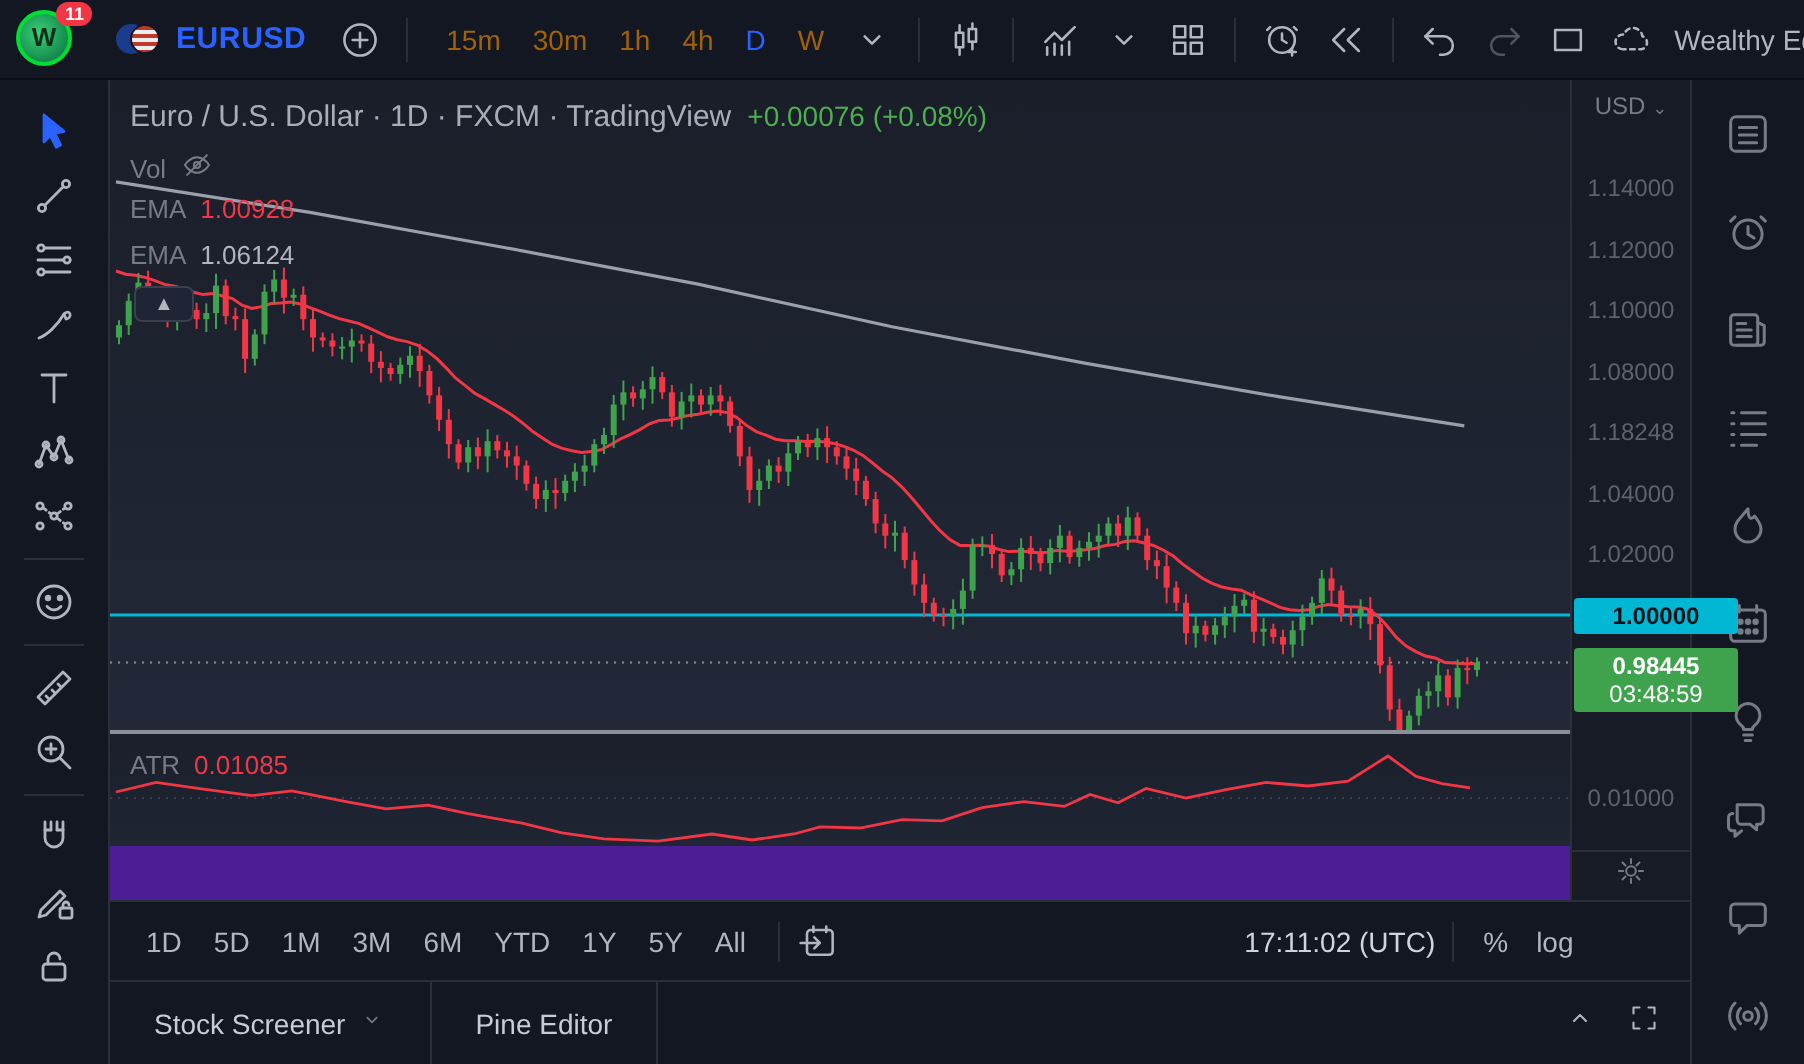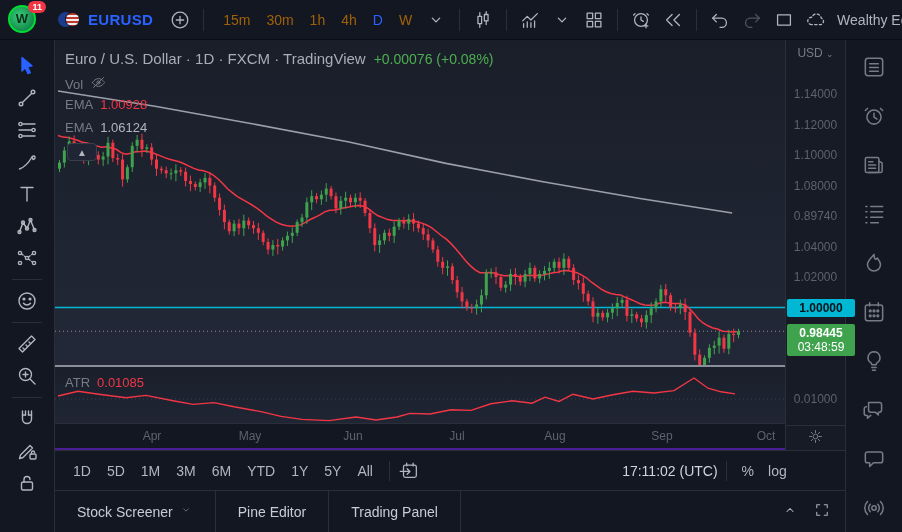--- a/index.html
+++ b/index.html
@@ -51,21 +51,21 @@
   .atr-pane { position:relative; height:56px; background:linear-gradient(#1a1f2b,#202534); overflow:hidden; }
   .time-axis { position:relative; height:25px; background:#131722; border-top:1px solid #2a2e39; }
   .time-axis .month { position:absolute; top:5px; transform:translateX(-50%);
     color:#5c626e; font-size:12px; }
 
   .price-axis { position:relative; width:60px; flex:0 0 60px; background:#161b26;
     border-left:1px solid #2a2e39; }
   .usd-head { position:absolute; top:6px; left:0; width:100%; text-align:center;
     color:#787b86; font-size:12px; }
   .ptick { position:absolute; left:0; width:100%; text-align:center; color:#5c626e; font-size:12px; }
-  .axis-label { position:absolute; left:1px; width:68px; text-align:center; font-size:12px;
+  .axis-label { position:absolute; left:1px; width:82px; text-align:center; font-size:12px;
     border-radius:2px; }
   .axis-label.cyan { background:#00b8d4; color:#04121a; padding:2px 0; font-weight:bold; }
   .axis-label.green { background:#3fa34d; color:#fff; padding:2px 0; line-height:14px; }
   .axis-label.green .v { font-weight:bold; }
   .axis-corner { position:absolute; left:0; bottom:0; width:100%; height:25px;
     border-top:1px solid #2a2e39; display:flex; align-items:center; justify-content:center; color:#787b86; }
   .axis-corner svg { width:17px; height:17px; }
 
   
   .legend-title { position:absolute; left:10px; top:10px; font-size:15px; color:#a8adb8; z-index:5; }
@@ -622,41 +622,32 @@
           <div class="atr-pane">
             <svg id="atr-svg" width="730" height="58" viewBox="0 0 730 58" preserveAspectRatio="none">
                 <line x1="0" y1="32" x2="730" y2="32" stroke="#3a3f4d" stroke-width="1" stroke-dasharray="1 3"></line>
                 <polyline points="3,29.0 23,24.2 44,27.2 71,30.8 91,28.4 118,33.8 138,37.4 159,35.6 179,39.8 206,44.6 226,49.4 247,52.4 274,53.6 301,50.0 321,53.0 342,50.0 355,46.4 375,47.0 396,42.8 416,43.4 436,36.8 457,33.8 477,36.2 490,30.2 504,34.4 518,27.2 538,32.0 558,27.8 578,24.2 599,26.0 619,23.6 639,11.0 653,21.2 666,24.8 680,26.9" fill="none" stroke="#f23645" stroke-width="1.4"></polyline>
               </svg>
             <div class="legend-row" style="top:8px;">
               <span>ATR</span>
               <span class="val-red">0.01085</span>
             </div>
           </div>
-          <div class="time-axis" id="time-axis">
-              <div class="month" style="left: 97px;">Apr</div>
-              <div class="month" style="left: 195px;">May</div>
-              <div class="month" style="left: 298px;">Jun</div>
-              <div class="month" style="left: 402px;">Jul</div>
-              <div class="month" style="left: 500px;">Aug</div>
-              <div class="month" style="left: 607px;">Sep</div>
-              <div class="month" style="left: 711px;">Oct</div>
-            </div>
         </div>
 
         <div class="price-axis">
           <div class="usd-head">
             <span>USD</span> <span style="font-size:9px;">⌄</span>
           </div>
           <div id="price-ticks">
               <div class="ptick" style="top: 47px;">1.14000</div>
               <div class="ptick" style="top: 77.5px;">1.12000</div>
               <div class="ptick" style="top: 108px;">1.10000</div>
               <div class="ptick" style="top: 138.5px;">1.08000</div>
-              <div class="ptick" style="top: 169px;">0.89740</div>
+              <div class="ptick" style="top: 169px;">1.18248</div>
               <div class="ptick" style="top: 199.5px;">1.04000</div>
               <div class="ptick" style="top: 230px;">1.02000</div>
             </div>
           <div class="axis-label cyan" id="hline-label" style="top: 258.5px;">1.00000</div>
           <div class="axis-label green" id="last-label" style="top: 284.214px;">
             <div class="v">0.98445</div>
             <div>03:48:59</div>
           </div>
           <div class="ptick" id="atr-tick" style="top: 352px;">0.01000</div>
           <div class="axis-corner">
@@ -701,23 +692,20 @@
         <div id="tabs" style="display:flex;align-items:stretch;">
             <div class="tab">
               <span>Stock Screener</span>
               <span><svg viewBox="0 0 24 24" fill="none" stroke="currentColor" stroke-width="1.4" stroke-linecap="round" stroke-linejoin="round">
                   <path d="M8 10l4 4 4-4"></path>
                 </svg></span>
             </div>
             <div class="tab">
               <span>Pine Editor</span>
             </div>
-            <div class="tab">
-              <span>Trading Panel</span>
-            </div>
           </div>
         <div class="tabs-right">
           <span><svg viewBox="0 0 24 24" fill="none" stroke="currentColor" stroke-width="1.4" stroke-linecap="round" stroke-linejoin="round">
                 <path d="M8 14l4-4 4 4"></path>
               </svg></span>
           <span><svg viewBox="0 0 24 24" fill="none" stroke="currentColor" stroke-width="1.4" stroke-linecap="round" stroke-linejoin="round">
                 <path d="M5 9V5h4M15 5h4v4M19 15v4h-4M9 19H5v-4"></path>
               </svg></span>
         </div>
       </div>

